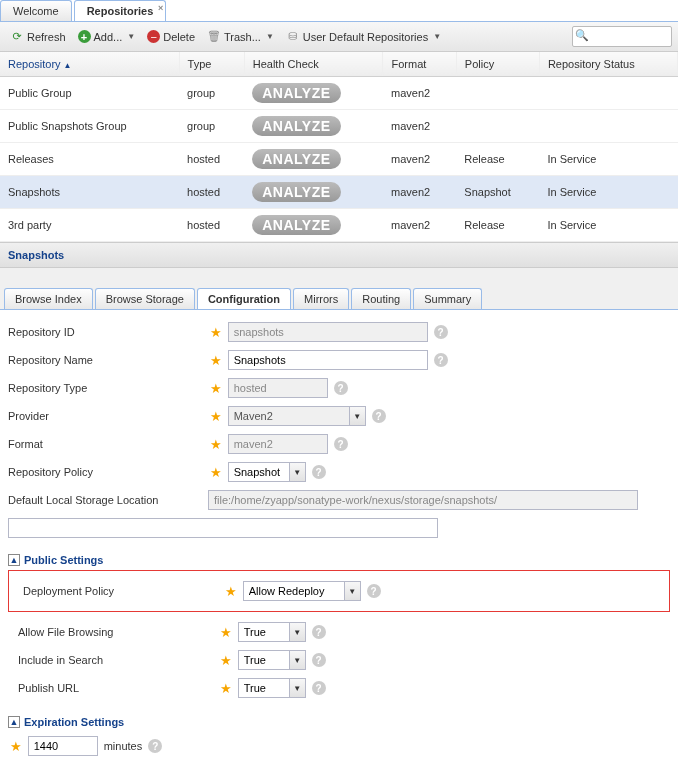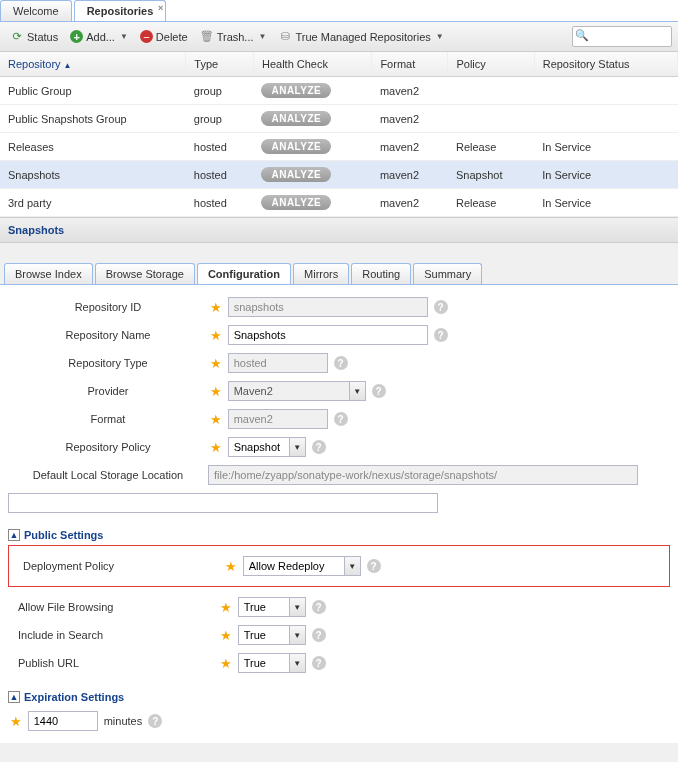--- a/index.html
+++ b/index.html
@@ -19,30 +19,30 @@
 .dd-arrow { font-size:8px; color:#555; margin-left:2px; }
 .search-box { margin-left:auto; }
 .search-box input { width:100px; padding:2px 4px 2px 18px; border:1px solid #bbb; border-radius:2px; background:#fff; }
 .search-wrap { position:relative; }
 .search-ico { position:absolute; left:3px; top:3px; color:#999; }
 table.grid { width:100%; border-collapse:collapse; background:#fff; }
 table.grid th { text-align:left; padding:6px 8px; background:linear-gradient(#fafafa,#ededed); border-bottom:1px solid #d0d0d0; border-right:1px solid #eee; font-weight:normal; color:#333; }
 table.grid th.sorted { color:#15428b; }
 table.grid td { padding:6px 8px; border-bottom:1px solid #eee; }
 table.grid tr.sel td { background:#dfe8f6; }
-.analyze-btn { display:inline-block; padding:2px 10px; border-radius:10px; background:linear-gradient(#bbb,#999); color:#fff; font-size:10px; font-weight:bold; letter-spacing:0.5px; cursor:pointer; }
+.analyze-btn { display:inline-block; padding:2px 10px; border-radius:10px; background:linear-gradient(#bbb,#999); color:#fff; font-size:14px; font-weight:bold; letter-spacing:0.5px; cursor:pointer; }
 .analyze-btn.green { background:linear-gradient(#6cc24a,#3b9e1c); }
 .arrow-sort { font-size:8px; margin-left:3px; color:#15428b; }
 .panel-title { padding:6px 8px; background:linear-gradient(#f0f0f0,#e0e0e0); border-top:1px solid #ccc; border-bottom:1px solid #ccc; font-weight:bold; color:#15428b; }
 .subtabs { display:flex; background:#f0f0f0; padding:20px 4px 0; border-bottom:1px solid #99bbe8; }
 .subtab { padding:4px 10px; border:1px solid #99bbe8; border-bottom:none; background:linear-gradient(#fefefe,#e8e8e8); margin-right:2px; border-radius:3px 3px 0 0; cursor:pointer; }
 .subtab.active { background:#fff; font-weight:bold; }
 .form { background:#fff; padding:8px; }
 .form-row { display:flex; align-items:center; padding:4px 0; }
-.form-label { width:200px; color:#333;text-align:center; }
+.form-label { width:200px; color:#333; }
 .req { color:#f7a500; margin:0 6px 0 2px; font-size:13px; }
 .form-input { border:1px solid #b5b8c8; padding:3px 5px; font-size:11px; background:#fff; }
 .form-input[disabled] { background:#f0f0f0; color:#888; }
 .form-input.wide { width:200px; }
 .form-input.xwide { width:430px; }
 .form-input.sm { width:70px; }
 .help { width:14px; height:14px; border-radius:50%; background:#ccc; color:#fff; display:inline-flex; align-items:center; justify-content:center; font-size:10px; font-weight:bold; margin-left:6px; cursor:pointer; }
 .select-wrap { display:inline-flex; border:1px solid #b5b8c8; background:#fff; }
 .select-wrap.dis { background:#f0f0f0; }
 .select-wrap input { border:none; padding:3px 5px; font-size:11px; background:transparent; }
@@ -60,39 +60,39 @@
   <div class="tab"><span>Welcome</span></div>
   <div class="tab active">
     <span>Repositories</span>
     <span class="tab-close">×</span>
   </div>
 </div>
 
 <div class="toolbar">
   <div class="tb-btn">
     <span class="icon i-refresh">⟳</span>
-    <span>Status</span>
+    <span>Refresh</span>
   </div>
   <div class="tb-btn">
     <span class="icon i-add">+</span>
     <span>Add...</span>
     <span class="dd-arrow">▼</span>
   </div>
   <div class="tb-btn">
     <span class="icon i-delete">−</span>
     <span>Delete</span>
   </div>
   <div class="tb-btn">
     <span class="icon i-trash">🗑</span>
     <span>Trash...</span>
     <span class="dd-arrow">▼</span>
   </div>
   <div class="tb-btn">
     <span class="icon i-user">⛁</span>
-    <span>True Managed Repositories</span>
+    <span>User Default Repositories</span>
     <span class="dd-arrow">▼</span>
   </div>
   <div class="search-box">
     <div class="search-wrap">
       <span class="search-ico">🔍</span>
       <input type="text" placeholder="" style="">
     </div>
   </div>
 </div>
 

